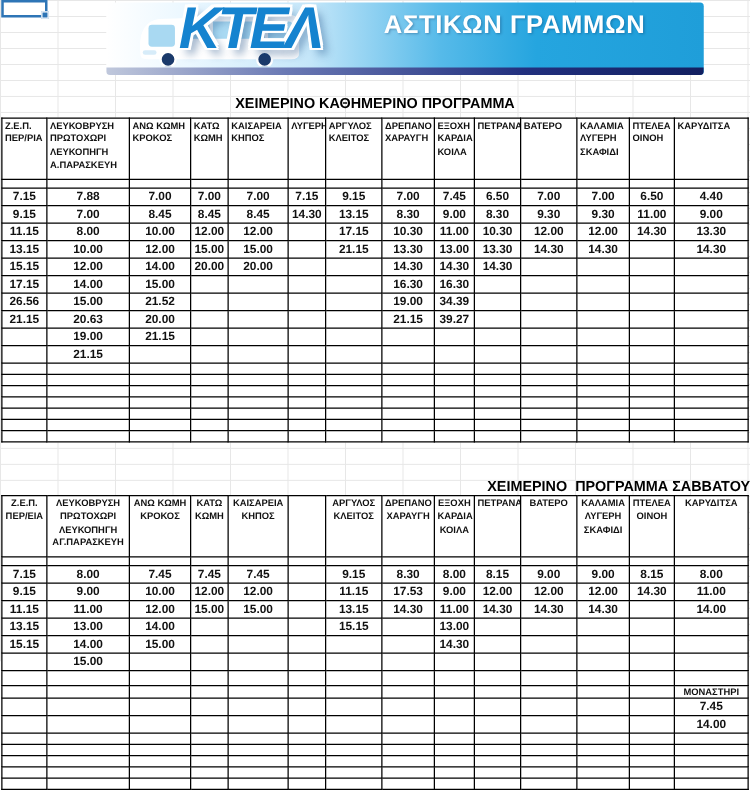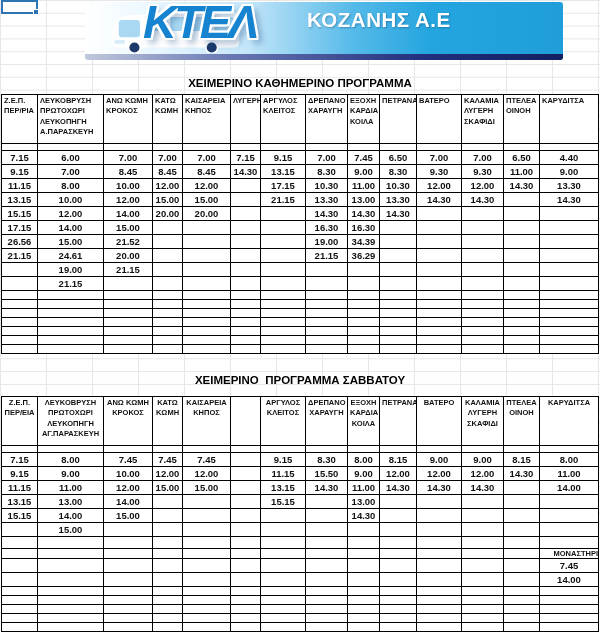--- a/index.html
+++ b/index.html
@@ -52,42 +52,42 @@
     letter-spacing:.5px;text-shadow:1px 1px 2px rgba(0,45,95,.35);
     white-space:nowrap;
   }
   
   .title{
     position:absolute;left:0;width:600px;text-align:center;
     font-size:11.5px;font-weight:bold;color:#000;white-space:pre;
     z-index:3;
   }
   #title-daily{top:77px;}
-  #title-saturday{top:374px;}
+  #title-saturday{top:384px;text-align:right;}
   
   table.sched{
     position:absolute;left:1px;border-collapse:collapse;table-layout:fixed;
     width:597px;background:#fff;z-index:3;
   }
   #table-daily{top:94px;}
   #table-saturday{top:396px;}
   .sched th,.sched td{
     border:1px solid #000;padding:0;overflow:hidden;color:#111;
   }
   .sched tr.hdr th{
     height:46px;font-size:7.5px;font-weight:bold;line-height:1.38;
     vertical-align:top;white-space:pre-line;padding:1px 2px;
   }
   .t-left tr.hdr th{text-align:left;}
   .t-center tr.hdr th{text-align:center;}
   .sched tr.spacer td{height:6px;}
   .sched tr.data td{height:13px;font-size:9.5px;font-weight:bold;text-align:center;}
   .sched tr.row-thin td{height:11px;}
   .sched tr.row-label td{height:9px;}
-  .sched td.lbl{font-size:7.5px;font-weight:bold;text-align:right;}
+  .sched td.lbl{font-size:7.5px;font-weight:bold;text-align:center;}
   .sched tr.tail td{height:8px;}
 </style>
 </head>
 <body>
 
 <div class="sheet">
 
   <div class="sel-cell"></div>
 
   <div class="banner">
@@ -97,21 +97,21 @@
       <rect x="44" y="11" width="96" height="15" rx="3" fill="#a9d9f2"></rect>
       <rect x="68" y="11" width="3" height="15" fill="#ffffff"></rect>
       <rect x="92" y="11" width="3" height="15" fill="#ffffff"></rect>
       <rect x="116" y="11" width="3" height="15" fill="#ffffff"></rect>
       <circle cx="32" cy="44" r="6.5" fill="#1b3a6b" stroke="#ffffff" stroke-width="2"></circle>
       <circle cx="116" cy="44" r="6.5" fill="#1b3a6b" stroke="#ffffff" stroke-width="2"></circle>
       <rect x="10" y="36" width="12" height="4" rx="2" fill="#d7ecf9"></rect>
     </svg>
     <div class="ktel">ΚΤΕΛ</div>
     <div class="banner-text">
-      <div>ΚΟΖΑΝΗΣ Α.Ε</div>
+      <div>ΑΣΤΙΚΩΝ ΓΡΑΜΜΩΝ</div>
     </div>
   </div>
 
   <div class="title" id="title-daily">ΧΕΙΜΕΡΙΝΟ ΚΑΘΗΜΕΡΙΝΟ ΠΡΟΓΡΑΜΜΑ</div>
 
   <table class="sched t-left" id="table-daily">
     <colgroup>
       <col style="width:36px">
         <col style="width:66px">
         <col style="width:49px">
@@ -169,21 +169,21 @@
           <td></td>
           <td></td>
           <td></td>
           <td></td>
           <td></td>
           <td></td>
           <td></td>
         </tr>
         <tr class="data">
           <td>7.15</td>
-          <td>6.00</td>
+          <td>7.88</td>
           <td>7.00</td>
           <td>7.00</td>
           <td>7.00</td>
           <td>7.15</td>
           <td>9.15</td>
           <td>7.00</td>
           <td>7.45</td>
           <td>6.50</td>
           <td>7.00</td>
           <td>7.00</td>
@@ -281,28 +281,28 @@
           <td>19.00</td>
           <td>34.39</td>
           <td></td>
           <td></td>
           <td></td>
           <td></td>
           <td></td>
         </tr>
         <tr class="data">
           <td>21.15</td>
-          <td>24.61</td>
+          <td>20.63</td>
           <td>20.00</td>
           <td></td>
           <td></td>
           <td></td>
           <td></td>
           <td>21.15</td>
-          <td>36.29</td>
+          <td>39.27</td>
           <td></td>
           <td></td>
           <td></td>
           <td></td>
           <td></td>
         </tr>
         <tr class="data">
           <td></td>
           <td>19.00</td>
           <td>21.15</td>
@@ -532,21 +532,21 @@
           <td>8.00</td>
         </tr>
         <tr class="data">
           <td>9.15</td>
           <td>9.00</td>
           <td>10.00</td>
           <td>12.00</td>
           <td>12.00</td>
           <td></td>
           <td>11.15</td>
-          <td>15.50</td>
+          <td>17.53</td>
           <td>9.00</td>
           <td>12.00</td>
           <td>12.00</td>
           <td>12.00</td>
           <td>14.30</td>
           <td>11.00</td>
         </tr>
         <tr class="data">
           <td>11.15</td>
           <td>11.00</td>

